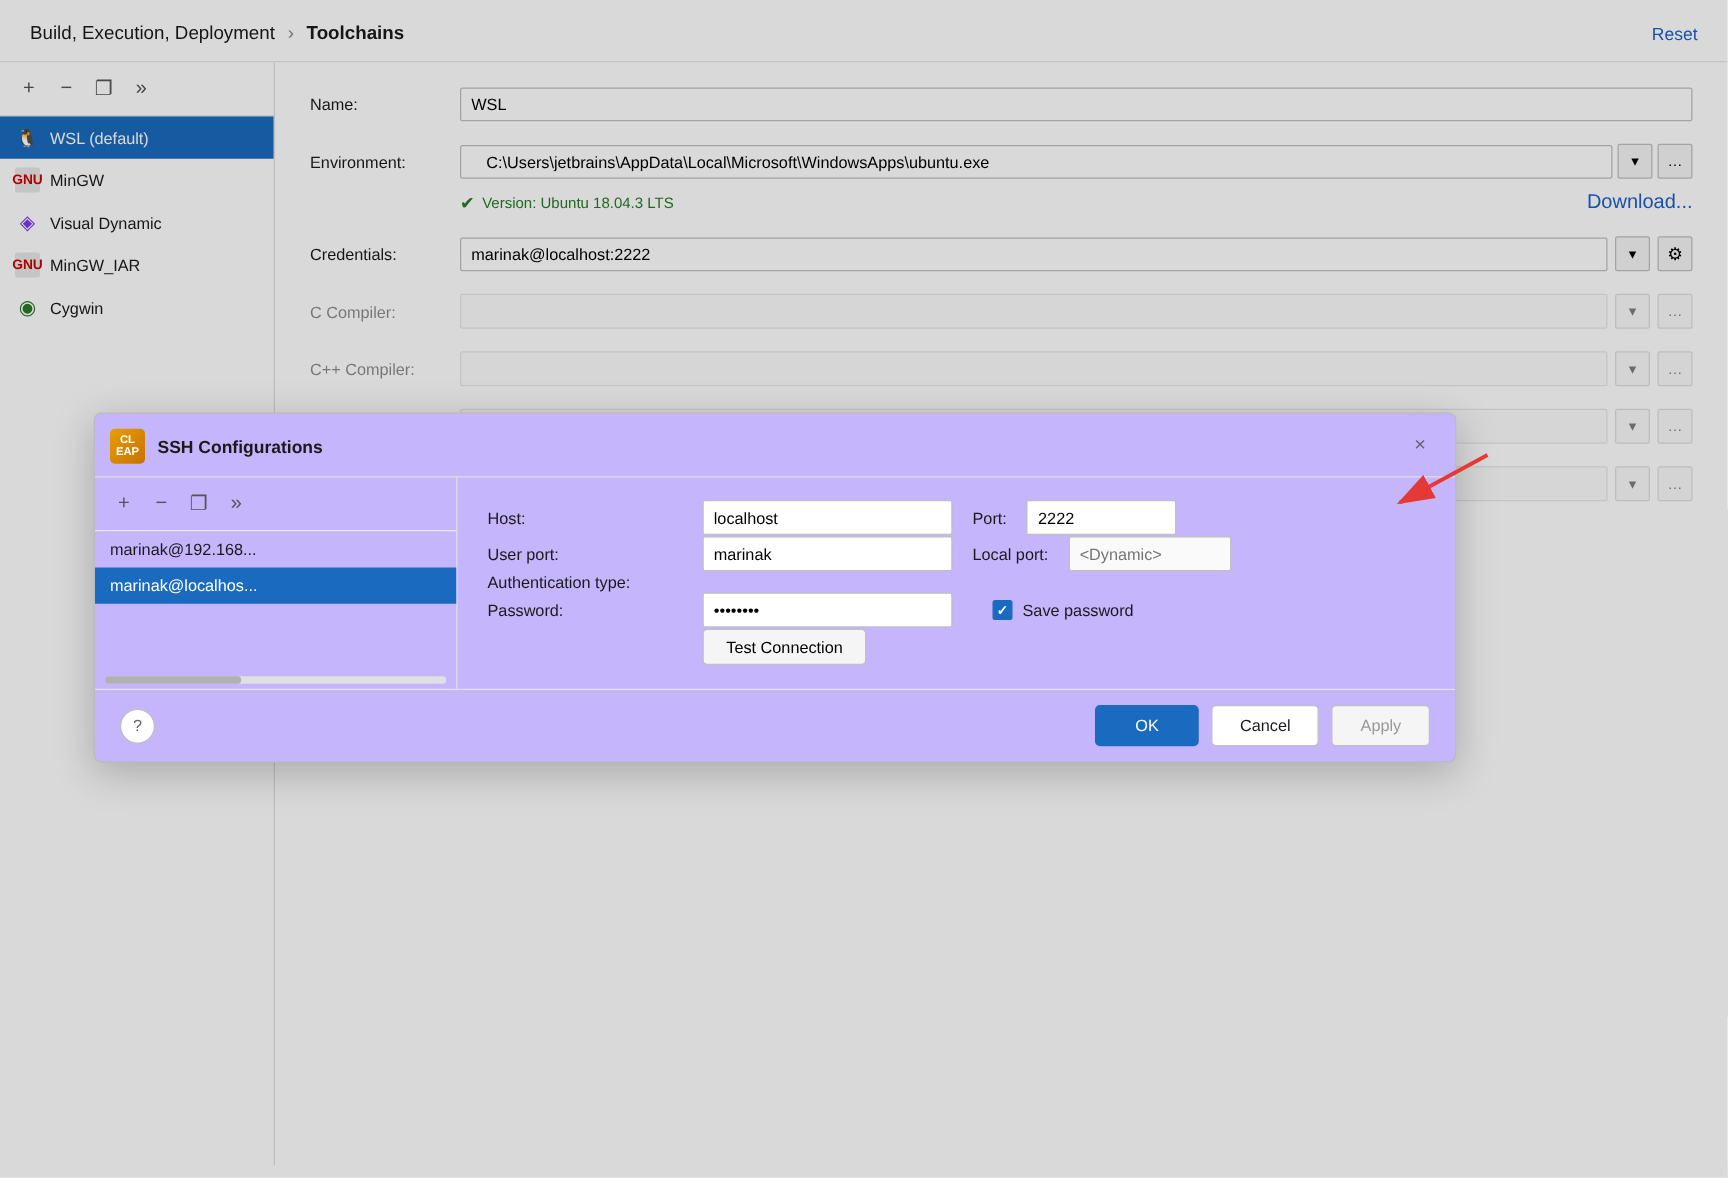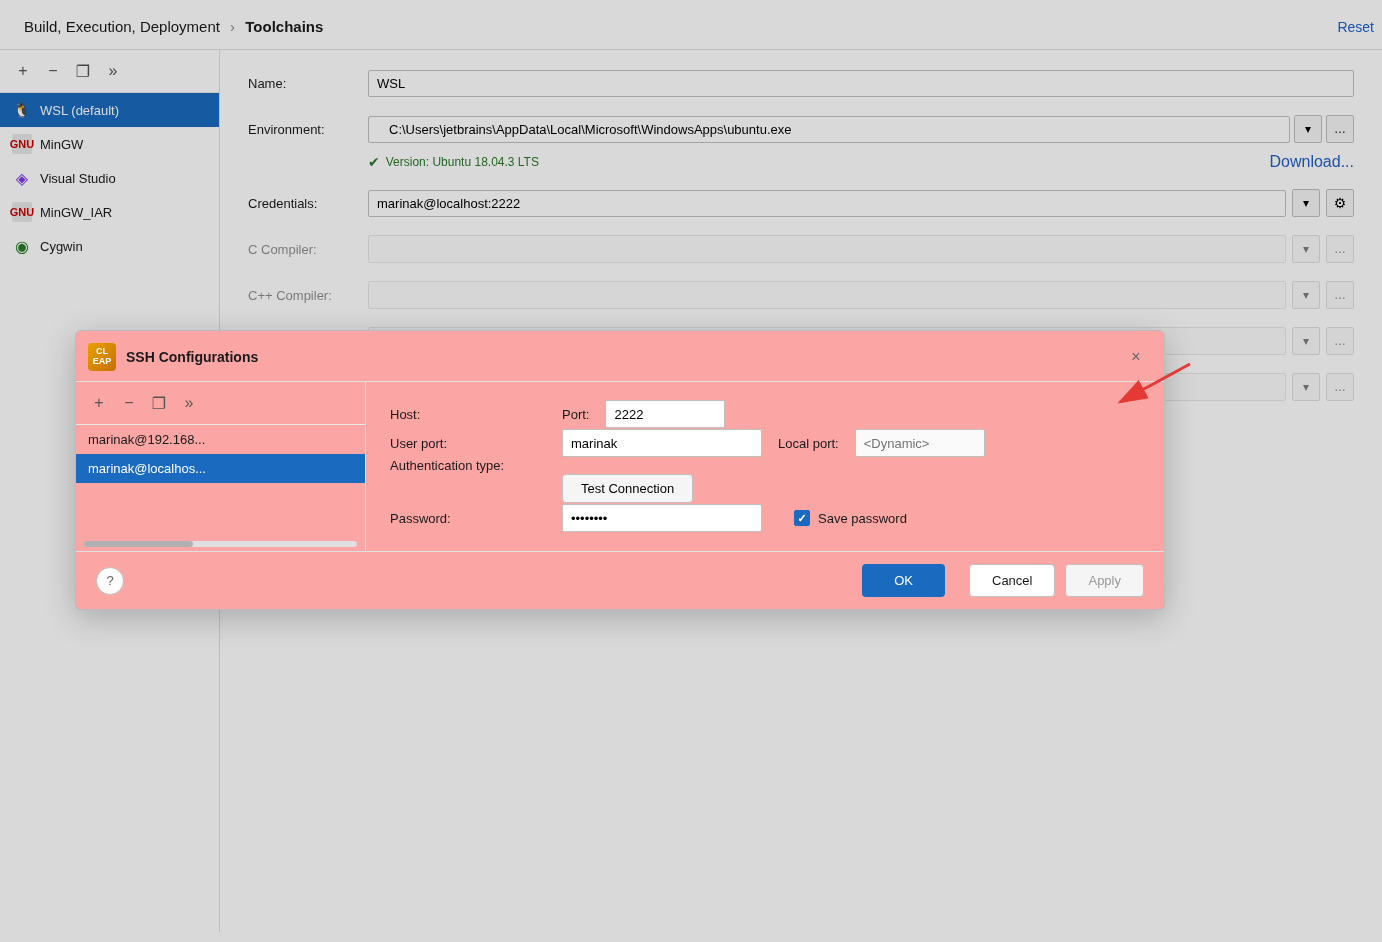--- a/index.html
+++ b/index.html
@@ -19,21 +19,21 @@
       position: absolute;
       top: 0; left: 0; right: 0; bottom: 0;
       background: #fff;
     }
 
     
     .breadcrumb-bar {
       display: flex;
       align-items: center;
       justify-content: space-between;
-      padding: 18px 8px 14px 24px;
+      padding: 18px 24px 14px 24px;
       border-bottom: 1px solid #e0e0e0;
       background: #fff;
     }
     .breadcrumb-text {
       font-size: 15px;
       font-weight: 400;
       color: #1a1a1a;
     }
     .breadcrumb-text span.sep {
       color: #888;
@@ -210,21 +210,21 @@
       position: absolute;
       top: 0; left: 0; right: 0; bottom: 0;
       background: rgba(0,0,0,0.15);
       z-index: 10;
     }
     .dialog {
       position: absolute;
       top: 330px;
       left: 75px;
       width: 1090px;
-      background: #fca5a5;
+      background: #c4b5fd;
       border: 1px solid #bbb;
       border-radius: 6px;
       box-shadow: 0 8px 32px rgba(0,0,0,0.22);
       z-index: 20;
       display: flex;
       flex-direction: column;
     }
     .dialog-header {
       display: flex;
       align-items: center;
@@ -422,21 +422,20 @@
       cursor: pointer;
     }
     .btn-cancel {
       background: #fff;
       color: #1a1a1a;
       border: 1px solid #c0c0c0;
       border-radius: 4px;
       padding: 8px 22px;
       font-size: 13px;
       cursor: pointer;
-      margin-left: 14px;
     }
     .btn-apply {
       background: #f5f5f5;
       color: #999;
       border: 1px solid #c0c0c0;
       border-radius: 4px;
       padding: 8px 22px;
       font-size: 13px;
       cursor: default;
     }
@@ -477,21 +476,21 @@
         <div class="sidebar-item active">
           <span class="item-icon">🐧</span>
           <span>WSL (default)</span>
         </div>
         <div class="sidebar-item">
           <span class="item-icon" style="font-size:11px;font-weight:bold;color:#c00;background:#e8e8e8;border-radius:2px;padding:1px 2px;">GNU</span>
           <span>MinGW</span>
         </div>
         <div class="sidebar-item">
           <span class="item-icon" style="color:#7c3aed;font-size:16px;">◈</span>
-          <span>Visual Studio</span>
+          <span>Visual Dynamic</span>
         </div>
         <div class="sidebar-item">
           <span class="item-icon" style="font-size:11px;font-weight:bold;color:#c00;background:#e8e8e8;border-radius:2px;padding:1px 2px;">GNU</span>
           <span>MinGW_IAR</span>
         </div>
         <div class="sidebar-item">
           <span class="item-icon" style="color:#2a7a2a;font-size:16px;">◉</span>
           <span>Cygwin</span>
         </div>
       </div>
@@ -608,52 +607,53 @@
       <div class="dialog-sidebar-scrollbar">
         <div class="dialog-sidebar-scrollbar-thumb"></div>
       </div>
     </div>
 
     <div class="dialog-form">
 
       <div class="dialog-form-row">
         <div class="dialog-form-label">Host:</div>
         <div class="dialog-field-group">
+          <input type="text" class="dialog-text-input host-input" value="localhost" style="">
           <span class="port-label">Port:</span>
           <input type="text" class="dialog-text-input port-input" value="2222" style="">
         </div>
       </div>
 
       <div class="dialog-form-row">
         <div class="dialog-form-label">User port:</div>
         <div class="dialog-field-group">
           <input type="text" class="dialog-text-input username-input" value="marinak" style="">
           <span class="port-label">Local port:</span>
           <input type="text" class="dialog-text-input local-port-input" placeholder="&lt;Dynamic&gt;" style="">
         </div>
       </div>
 
       <div class="dialog-form-row">
         <div class="dialog-form-label">Authentication type:</div>
-      </div>
-
-      <div class="dialog-form-row">
-        <div class="dialog-form-label"></div>
-        <button class="test-connection-btn">Test Connection</button>
       </div>
 
       <div class="dialog-form-row">
         <div class="dialog-form-label">Password:</div>
         <div class="dialog-field-group">
           <input type="password" class="dialog-text-input password-input" value="password" style="">
           <div class="save-pw-group">
             <div class="checkbox-blue"></div>
             <span class="save-pw-label">Save password</span>
           </div>
         </div>
+      </div>
+
+      <div class="dialog-form-row">
+        <div class="dialog-form-label"></div>
+        <button class="test-connection-btn">Test Connection</button>
       </div>
 
     </div>
   </div>
 
   <div class="dialog-footer">
     <div class="footer-left">
       <button class="help-btn">?</button>
     </div>
     <div class="footer-right">

